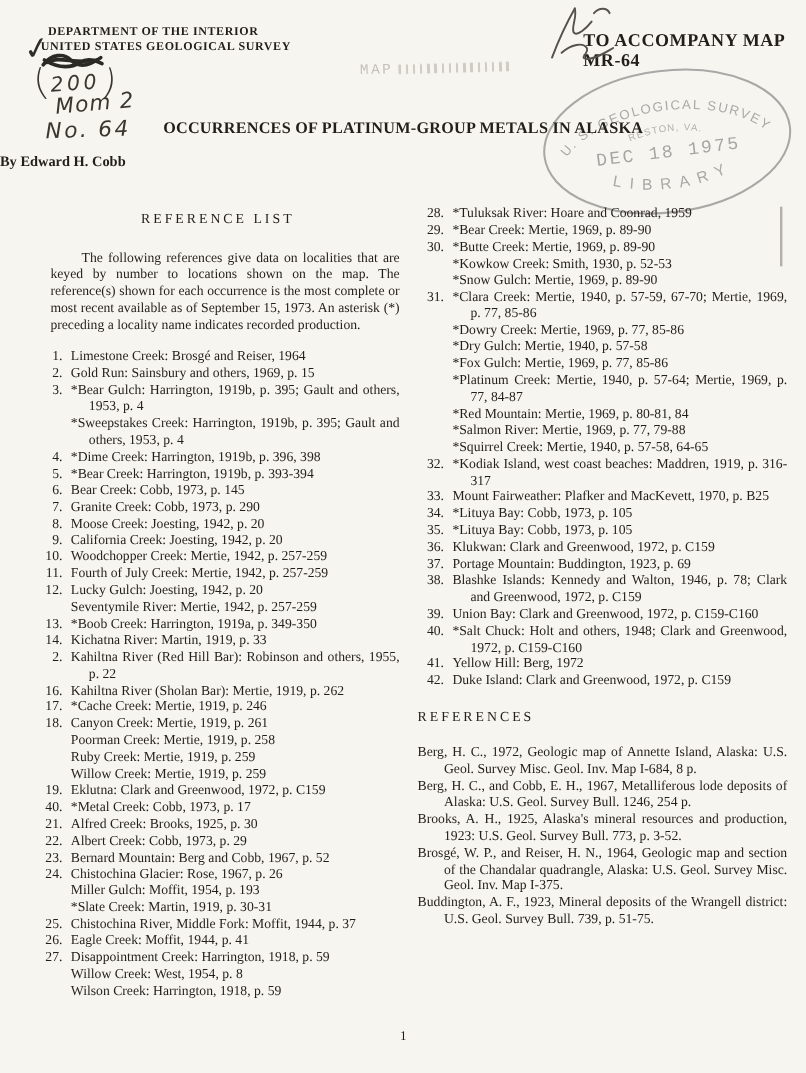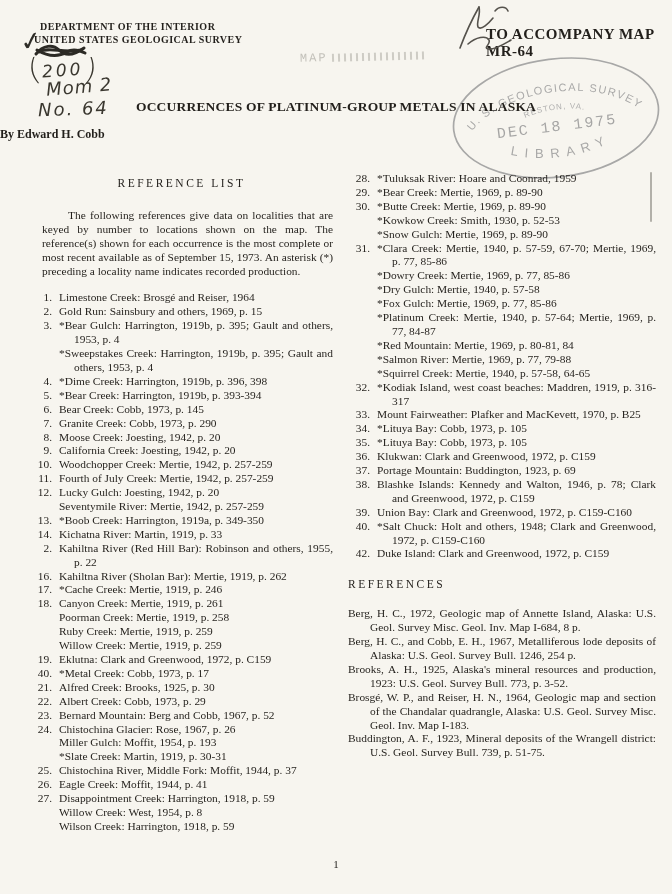--- a/index.html
+++ b/index.html
@@ -377,31 +377,37 @@
               <div class="entry">Union Bay: Clark and Greenwood, 1972, p. C159-C160</div>
             </div>
           </div>
           <div class="item">
             <div class="num">40.</div>
             <div class="entries">
               <div class="entry">*Salt Chuck: Holt and others, 1948; Clark and Greenwood, 1972, p. C159-C160</div>
             </div>
           </div>
           <div class="item">
+            <div class="num">41.</div>
+            <div class="entries">
+              <div class="entry">Yellow Hill: Berg, 1972</div>
+            </div>
+          </div>
+          <div class="item">
             <div class="num">42.</div>
             <div class="entries">
               <div class="entry">Duke Island: Clark and Greenwood, 1972, p. C159</div>
             </div>
           </div>
         </div>
       <div class="refs-heading">REFERENCES</div>
       <div id="bib-entries">
           <div class="ref-entry">Berg, H. C., 1972, Geologic map of Annette Island, Alaska: U.S. Geol. Survey Misc. Geol. Inv. Map I-684, 8 p.</div>
           <div class="ref-entry">Berg, H. C., and Cobb, E. H., 1967, Metalliferous lode deposits of Alaska: U.S. Geol. Survey Bull. 1246, 254 p.</div>
           <div class="ref-entry">Brooks, A. H., 1925, Alaska's mineral resources and production, 1923: U.S. Geol. Survey Bull. 773, p. 3-52.</div>
-          <div class="ref-entry">Brosgé, W. P., and Reiser, H. N., 1964, Geologic map and section of the Chandalar quadrangle, Alaska: U.S. Geol. Survey Misc. Geol. Inv. Map I-183.</div>
+          <div class="ref-entry">Brosgé, W. P., and Reiser, H. N., 1964, Geologic map and section of the Chandalar quadrangle, Alaska: U.S. Geol. Survey Misc. Geol. Inv. Map I-375.</div>
           <div class="ref-entry">Buddington, A. F., 1923, Mineral deposits of the Wrangell district: U.S. Geol. Survey Bull. 739, p. 51-75.</div>
         </div>
     </div>
   </div>
 
   <div class="page-num">1</div>
 </div>
 
 </body></html>

